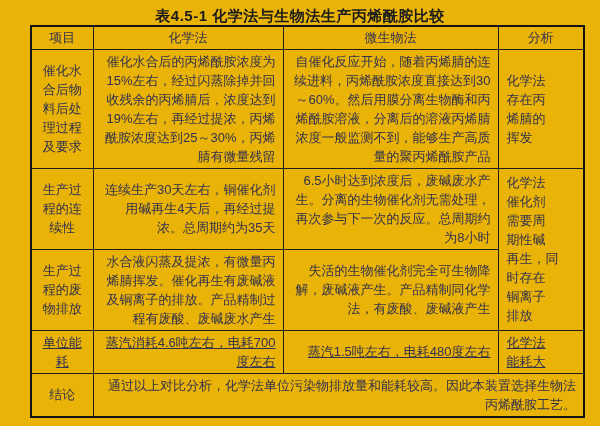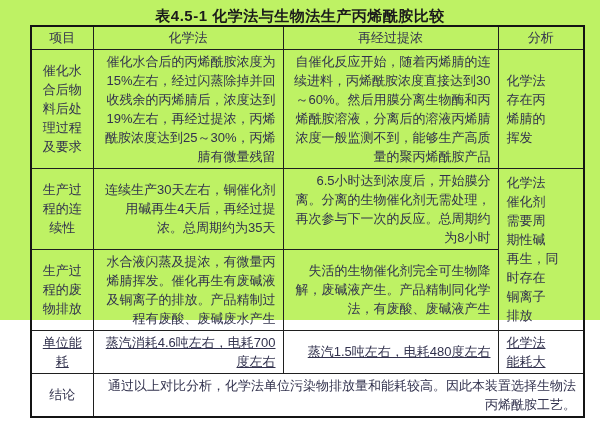--- a/index.html
+++ b/index.html
@@ -9,22 +9,22 @@
   }
   body {
     width: 600px;
     height: 426px;
     font-family: "Liberation Sans", "DejaVu Sans", sans-serif;
     color: #32324e;
     overflow: hidden;
   }
   .page {
     width: 600px;
-    height: 320px;
-    background: #bef264;
+    height: 426px;
+    background: #eab308;
     box-sizing: border-box;
   }
   .doc-title {
     width: 600px;
     text-align: center;
     font-weight: bold;
     font-size: 15px;
     color: #1b1b1b;
     padding-top: 7px;
     height: 25px;
@@ -89,21 +89,21 @@
       <col style="width:62px">
       <col style="width:190px">
       <col style="width:215px">
       <col style="width:86px">
     </colgroup>
 
     <tbody>
         <tr class="hdr">
       <th class="h">项目</th>
       <th class="h">化学法</th>
-      <th class="h">再经过提浓</th>
+      <th class="h">微生物法</th>
       <th class="h">分析</th>
     </tr>
 
     <tr class="r0">
       <td class="lbl">催化水
 合后物
 料后处
 理过程
 及要求</td>
       <td class="body">催化水合后的丙烯酰胺浓度为15%左右，经过闪蒸除掉并回收残余的丙烯腈后，浓度达到19%左右，再经过提浓，丙烯酰胺浓度达到25～30%，丙烯腈有微量残留</td>
@@ -112,21 +112,21 @@
 存在丙
 烯腈的
 挥发</td>
     </tr>
 
     <tr class="r1">
       <td class="lbl">生产过
 程的连
 续性</td>
       <td class="body">连续生产30天左右，铜催化剂用碱再生4天后，再经过提浓。总周期约为35天</td>
-      <td class="body">6.5小时达到浓度后，开始膜分离。分离的生物催化剂无需处理，再次参与下一次的反应。总周期约为8小时</td>
+      <td class="body">6.5小时达到浓度后，废碱废水产生。分离的生物催化剂无需处理，再次参与下一次的反应。总周期约为8小时</td>
       <td class="ana" rowspan="2">化学法
 催化剂
 需要周
 期性碱
 再生，同
 时存在
 铜离子
 排放</td>
     </tr>
 

